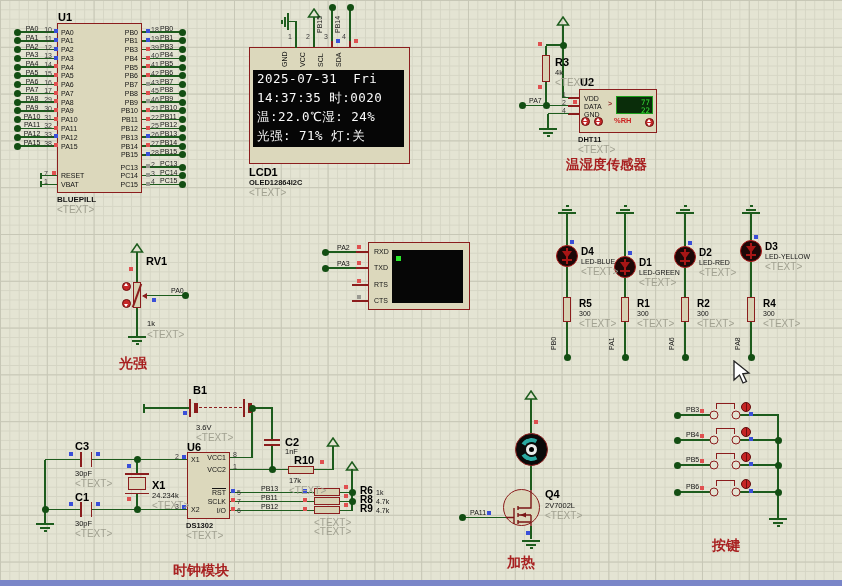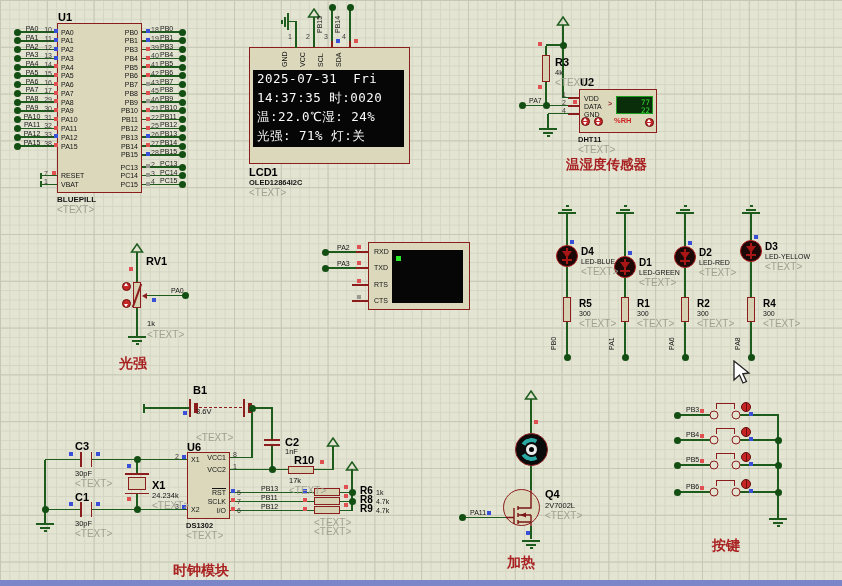--- a/index.html
+++ b/index.html
@@ -96,21 +96,21 @@
   <div class="ref" style="left:146px;top:256px">RV1</div>
   <div class="val" style="left:147px;top:320px">1k</div>
   <div class="txt" style="left:147px;top:330px">&lt;TEXT&gt;</div>
   <div class="lbl" style="left:171px;top:287px">PA0</div>
   <div class="cn" style="left:119px;top:356px">光强</div>
 
   <div class="lbl" style="left:337px;top:244px">PA2</div>
   <div class="lbl" style="left:337px;top:260px">PA3</div>
 
   <div class="ref" style="left:193px;top:385px">B1</div>
-  <div class="val" style="left:196px;top:408px">3.6V</div>
+  <div class="val" style="left:196px;top:424px">3.6V</div>
   <div class="txt" style="left:196px;top:433px">&lt;TEXT&gt;</div>
   <div class="ref" style="left:75px;top:441px">C3</div>
   <div class="val" style="left:75px;top:470px">30pF</div>
   <div class="txt" style="left:75px;top:479px">&lt;TEXT&gt;</div>
   <div class="ref" style="left:75px;top:492px">C1</div>
   <div class="val" style="left:75px;top:520px">30pF</div>
   <div class="txt" style="left:75px;top:529px">&lt;TEXT&gt;</div>
   <div class="ref" style="left:152px;top:480px">X1</div>
   <div class="val" style="left:152px;top:492px">24.234k</div>
   <div class="txt" style="left:152px;top:501px">&lt;TEXT&gt;</div>

